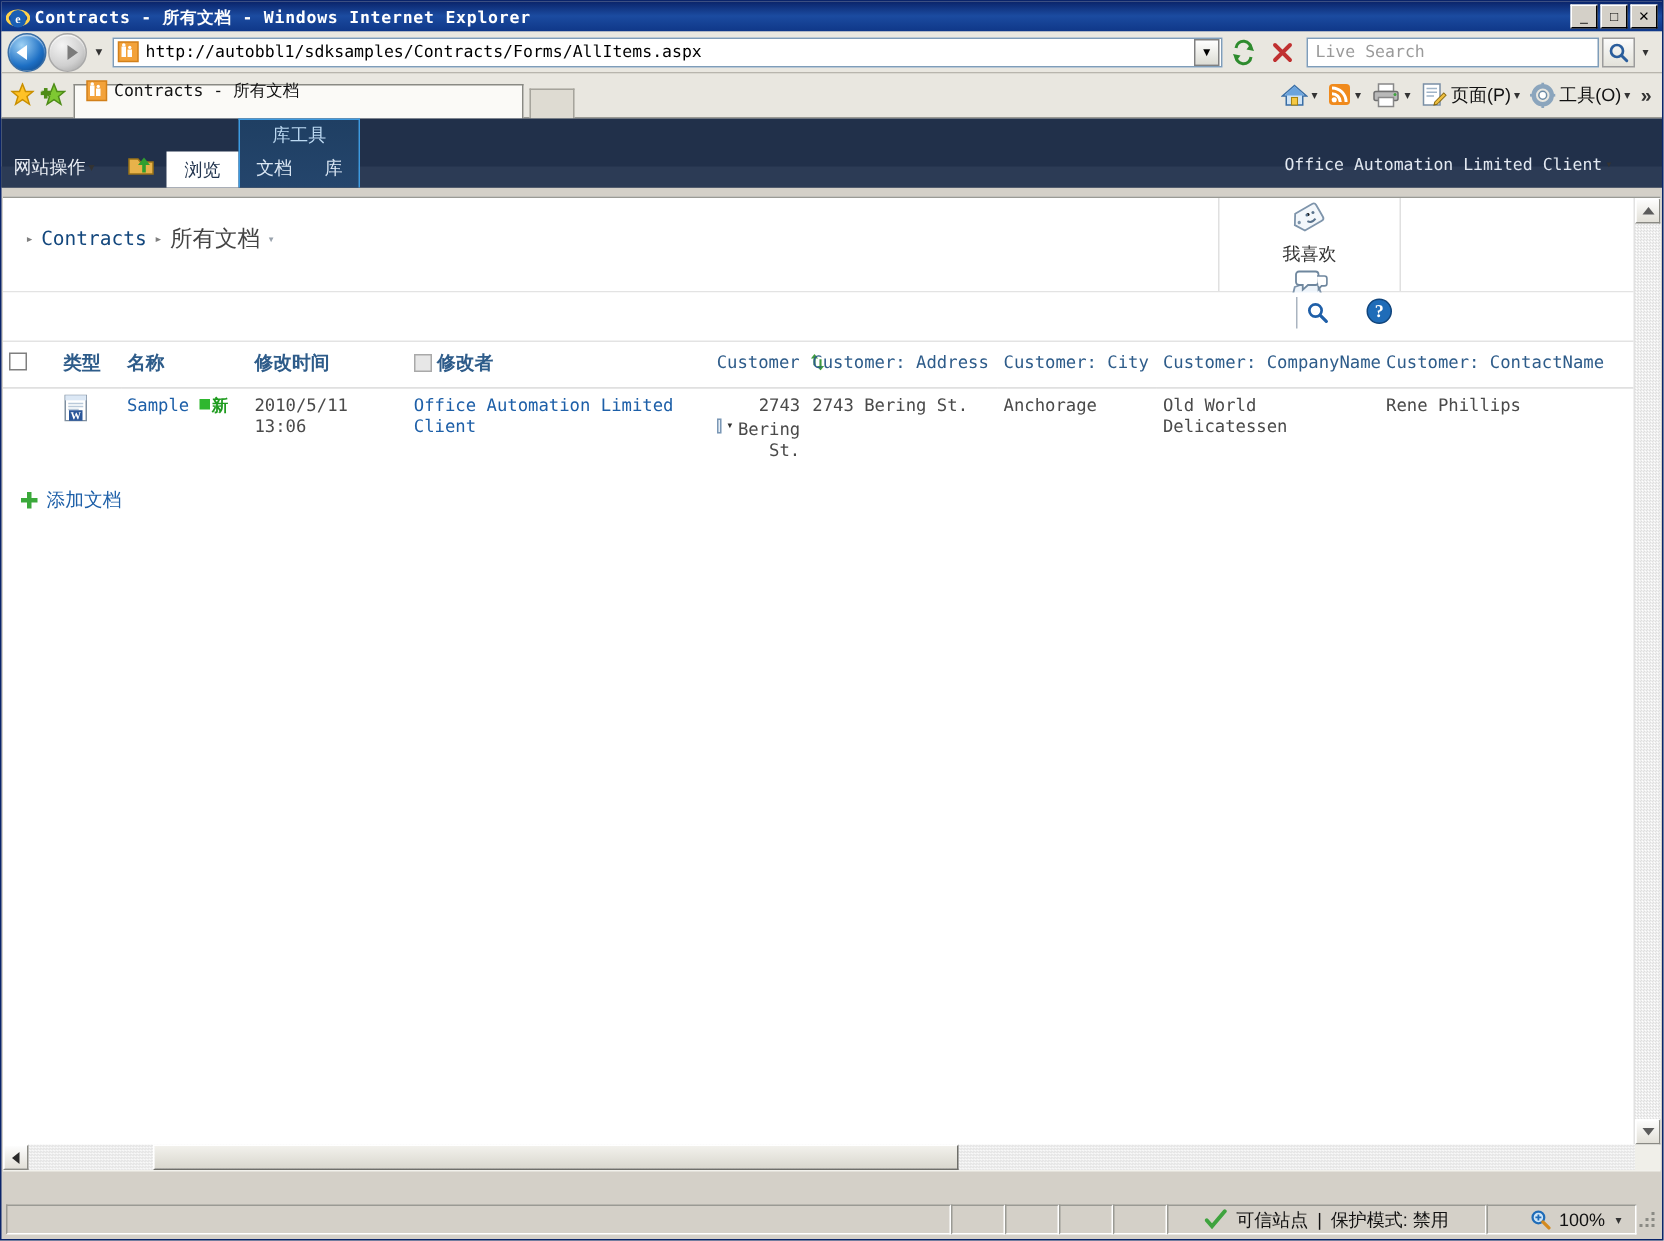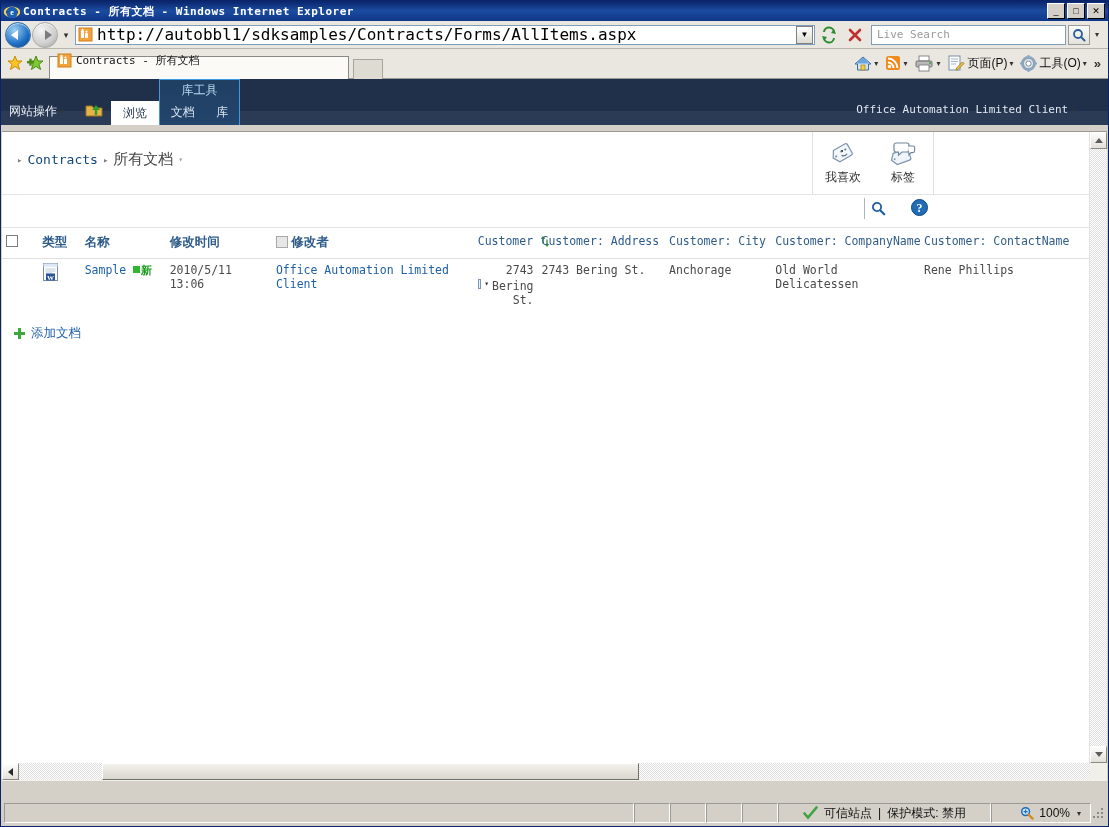--- a/index.html
+++ b/index.html
@@ -38,21 +38,21 @@
            border:1px solid #a9a9a9;box-shadow:inset 0 1px 1px rgba(255,255,255,.8);
            position:relative;}
   .nav-back::after,.nav-fwd::after{content:"";position:absolute;top:7px;width:0;height:0;
             border-top:5px solid transparent;border-bottom:5px solid transparent;}
   .nav-back::after{left:5px;border-right:7px solid #fff;}
   .nav-fwd::after{right:5px;border-left:7px solid #7b7b7b;}
   .nav-drop{width:12px;text-align:center;color:#333;font-size:9px;margin:0 3px 0 1px;}
   .addr-field{flex:1 1 auto;height:20px;background:#fff;border:1px solid #7f9db9;
        display:flex;align-items:center;box-sizing:border-box;min-width:0;}
   .site-icon{width:15px;height:15px;margin:0 4px 0 2px;flex:0 0 auto;}
-  .addr-url{font-family:"DejaVu Sans Mono","Liberation Mono",monospace;font-size:16px;
+  .addr-url{font-family:"DejaVu Sans Mono","Liberation Mono",monospace;font-size:11px;
        color:#000;white-space:nowrap;overflow:hidden;flex:1 1 auto;}
   .addr-arrow{width:17px;height:18px;margin-right:1px;background:linear-gradient(#fff,#dcdcd4);
        border:1px solid #808080;display:flex;align-items:center;justify-content:center;
        font-size:8px;color:#000;box-sizing:border-box;flex:0 0 auto;}
   .tb-btn{width:24px;height:22px;display:flex;align-items:center;justify-content:center;
        margin-left:2px;flex:0 0 auto;border:1px solid transparent;box-sizing:border-box;}
   .search-box{width:195px;height:20px;background:#fff;border:1px solid #7f9db9;margin-left:4px;
        display:flex;align-items:center;box-sizing:border-box;flex:0 0 auto;}
   .search-ph{font-family:"DejaVu Sans Mono","Liberation Mono",monospace;font-size:11px;
        color:#9a9a9a;padding-left:5px;}
@@ -105,21 +105,21 @@
 
   .bc-zone{height:62px;position:relative;border-bottom:1px solid #e3e3e3;}
   .breadcrumb{position:absolute;left:10px;top:18px;display:flex;align-items:center;
        font-family:"DejaVu Sans Mono","Liberation Mono",monospace;font-size:13px;}
   .bc-arrow{color:#7f7f7f;font-size:9px;margin:0 5px;}
   .bc-link{color:#13477d;}
   .bc-cur{color:#444;font-family:"Liberation Sans",sans-serif;font-size:15px;}
   .bc-cur-caret{color:#9aa3ad;font-size:8px;margin-left:5px;}
 
   .soc-box{position:absolute;left:810px;top:0;width:120px;height:62px;
-       border-left:1px solid #e0e0e0;border-right:1px solid #e0e0e0;display:flex;}
+       border-left:1px solid #e0e0e0;border-right:1px solid #e0e0e0;display:flex;flex-direction:column;}
   .soc-item{flex:1;display:flex;flex-direction:column;align-items:center;justify-content:center;gap:3px;}
   .soc-lbl{font-size:12px;color:#333;}
 
   .search-zone{height:32px;position:relative;border-bottom:1px solid #e3e3e3;background:#fff;}
   .sp-search{position:absolute;left:668px;top:3px;width:210px;height:21px;
        border:1px solid #aab4c0;background:#fff;box-sizing:border-box;
        display:flex;align-items:center;}
   .sp-search span{font-size:13px;color:#8b8b8b;padding-left:4px;}
   .sp-search-btn{position:absolute;left:862px;top:3px;width:26px;height:21px;
        border-left:1px solid #aab4c0;display:flex;align-items:center;justify-content:center;}

